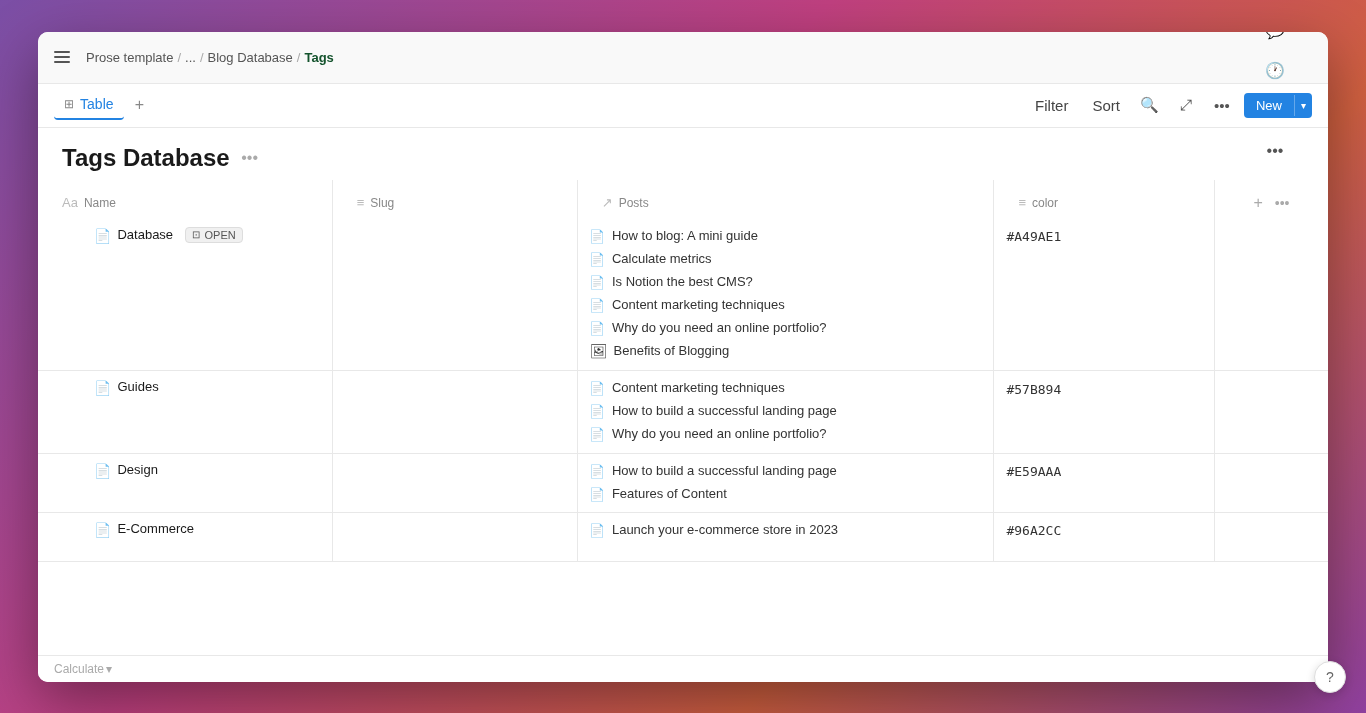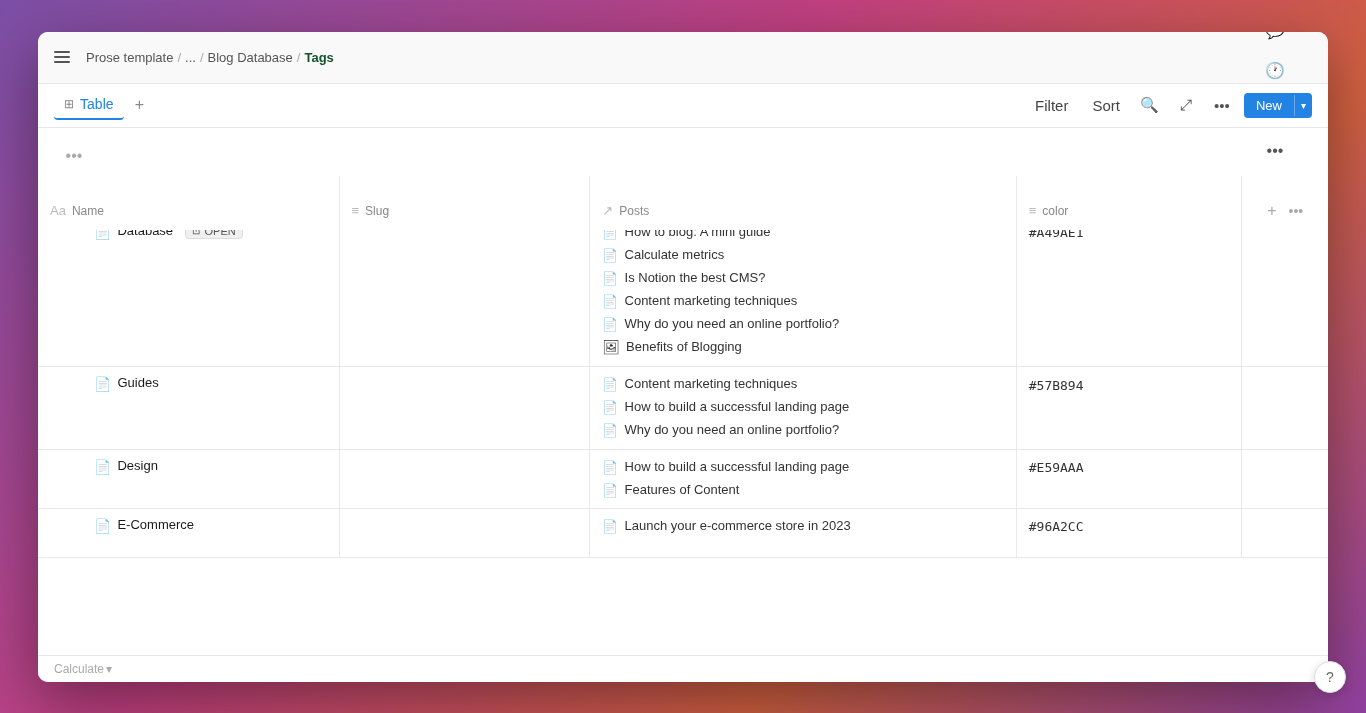--- a/index.html
+++ b/index.html
@@ -231,25 +231,25 @@
     .data-table {
       width: 100%;
       border-collapse: collapse;
       min-width: 900px;
     }
     .data-table thead th {
       text-align: left;
       font-size: 12px;
       color: #888;
       font-weight: 500;
-      padding: 6px 12px;
+      padding: 6px 24px;
       border-bottom: 1px solid #e8e8e8;
       border-right: 1px solid #e8e8e8;
       position: sticky;
-      top: 16px;
+      top: 4px;
       background: #fff;
       z-index: 10;
       white-space: nowrap;
       margin-left: 44px;
     }
     .data-table thead th:last-child { border-right: none; }
     .col-name { width: 240px; }
     .col-slug { width: 200px; }
     .col-posts { width: 340px; }
     .col-color { width: 180px; }
@@ -454,20 +454,21 @@
       <button class="toolbar-icon-btn" title="More">•••</button>
       <div class="new-btn">
         <button class="new-btn-main">New</button>
         <span class="new-btn-chevron">▾</span>
       </div>
     </div>
   </div>
 
   <div class="page-header">
     <div class="page-title-row">
+      <h1 class="page-title">Tags Database</h1>
       <button class="page-menu-btn">•••</button>
     </div>
   </div>
 
   <div class="table-container">
     <table class="data-table">
       <thead>
         <tr>
           <th class="col-name">
             <div class="th-inner">

